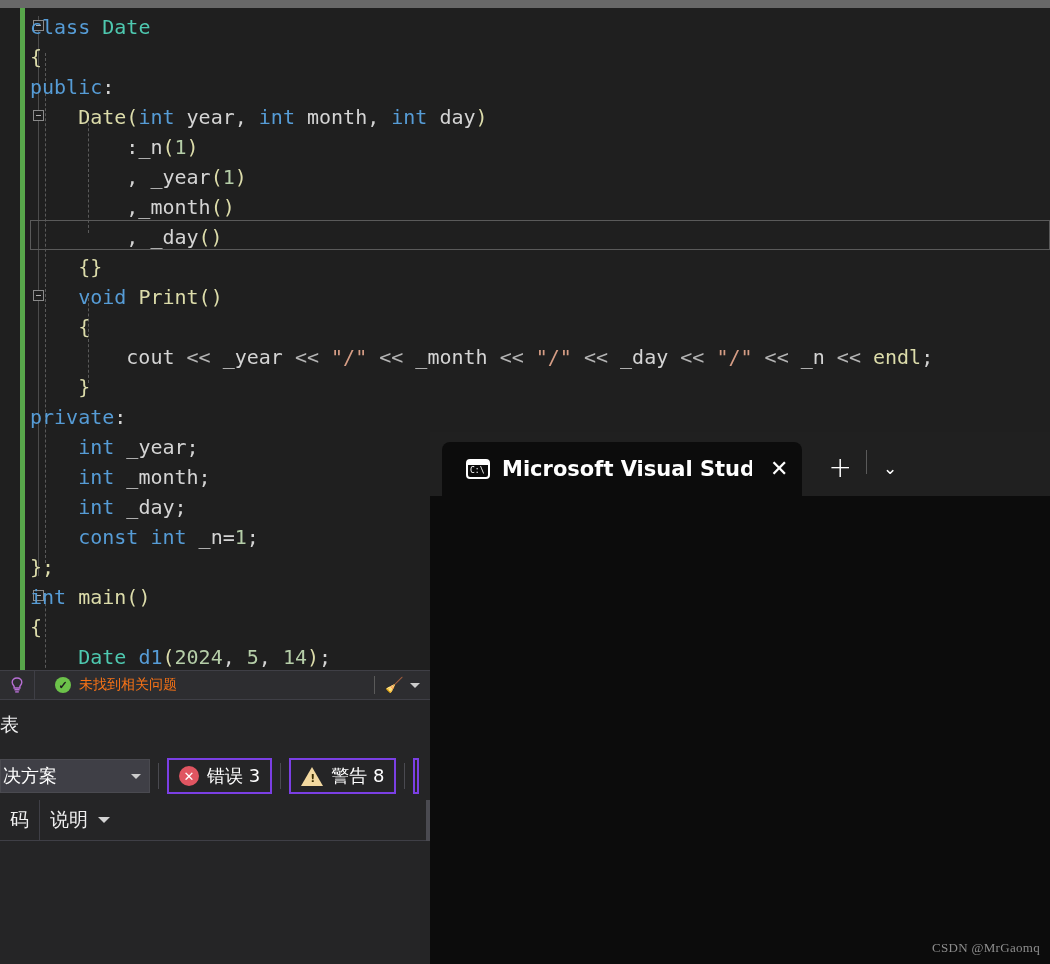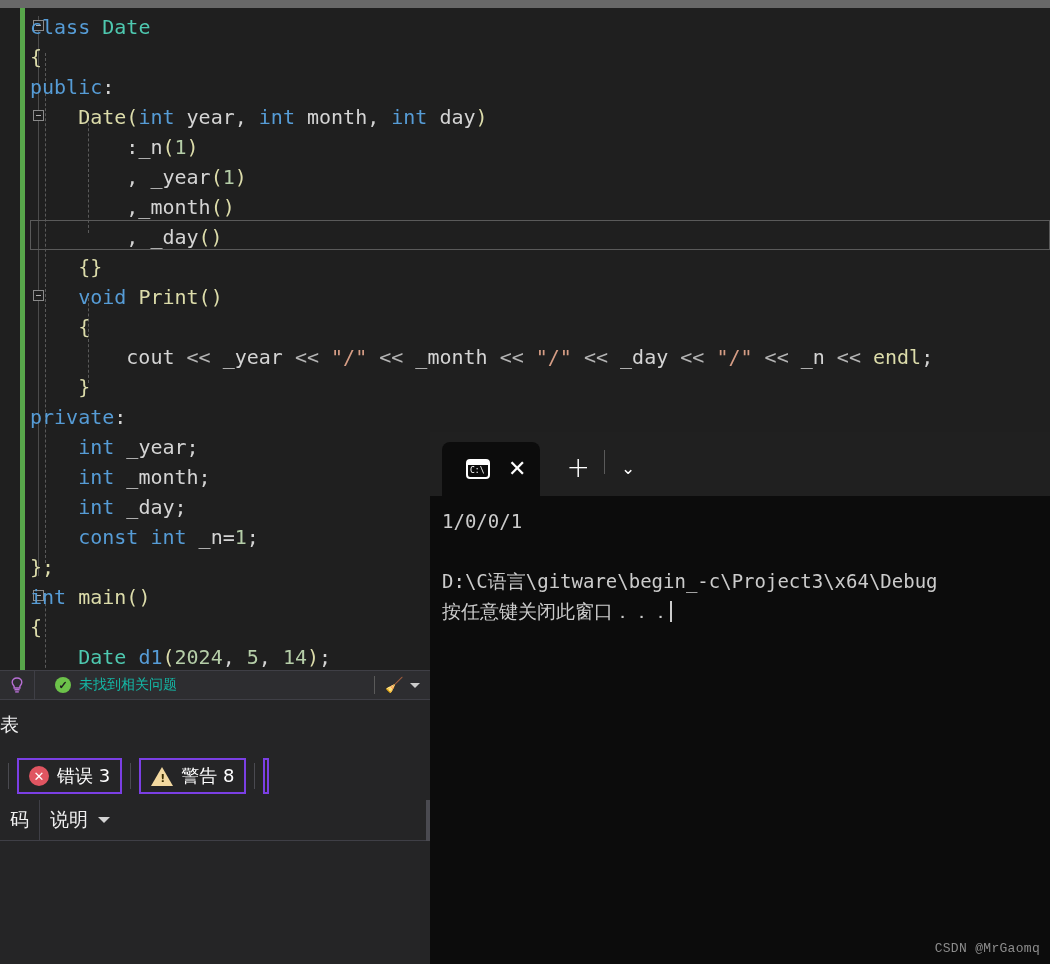--- a/index.html
+++ b/index.html
@@ -121,21 +121,21 @@
   }
   .ok-check {
     width: 16px; height: 16px; border-radius: 50%;
     background: #6cc24a;
     display: inline-flex; align-items: center; justify-content: center;
     color: #1e1e1e; font-size: 11px; font-weight: bold;
     margin-left: 20px;
   }
   .infobar-text {
     margin-left: 8px;
-    color: #14b8a6; font-size: 14px;
+    color: #f97316; font-size: 14px;
     font-family: "DejaVu Sans", sans-serif;
   }
   .infobar-sep {
     margin-left: auto; width: 1px; height: 18px; background: #5a5a5a;
   }
   .broom { margin: 0 6px 0 10px; font-size: 15px; }
   .caret-down-sm {
     width: 0; height: 0;
     border-left: 5px solid transparent; border-right: 5px solid transparent;
     border-top: 5px solid #cccccc;
@@ -306,21 +306,21 @@
     display: inline-block;
     width: 2px; height: 21px;
     background: #cccccc;
     vertical-align: -4px;
   }
 
   
   .watermark {
     position: absolute; right: 10px; bottom: 8px;
     color: #8d8d8d; font-size: 13px;
-    font-family: Liberation Mono, monospace;
+    font-family: Liberation Serif, serif;
     letter-spacing: 0.3px;
   }
 </style>
 </head>
 <body>
 
 <div id="root">
 
   <div class="h-scroll">
     <div class="thumb" style="left:0px;width:1053px;"></div>
@@ -358,20 +358,24 @@
     <span class="infobar-text">未找到相关问题</span>
     <span class="infobar-sep"></span>
     <span class="broom">🧹</span>
     <span class="caret-down-sm"></span>
   </div>
 
   <div class="errlist">
     <div class="errlist-title">表</div>
 
     <div class="errlist-toolbar">
+      <div class="scope-combo">
+        <span>决方案</span>
+        <span class="cb-caret"></span>
+      </div>
       <div class="vdiv"></div>
       <div class="count-btn">
         <span class="icon-err">✕</span>
         <span>错误 3</span>
       </div>
       <div class="vdiv"></div>
       <div class="count-btn">
         <span class="icon-warn"></span>
         <span>警告 8</span>
       </div>
@@ -390,26 +394,23 @@
     <div class="errlist-scroll-r"></div>
     <div class="errlist-body"></div>
   </div>
 
   <div class="console">
     <div class="console-titlebar">
       <div class="console-tab">
         <span class="term-icon">
           <span>C:\</span>
         </span>
+        <span class="console-tab-title">Microsoft Visual Stud</span>
         <span class="tab-close">✕</span>
       </div>
       <span class="tab-new">+</span>
       <span class="tab-vsep"></span>
       <span class="tab-chev">⌄</span>
     </div>
-    <div class="console-body"><span id="console-text">1/0/0/1
-
-D:\C语言\gitware\begin_-c\Project3\x64\Debug
-按任意键关闭此窗口．．．</span><span class="console-cursor"></span></div>
   </div>
 
   <div class="watermark">CSDN @MrGaomq</div>
 </div>
 
 </body></html>

